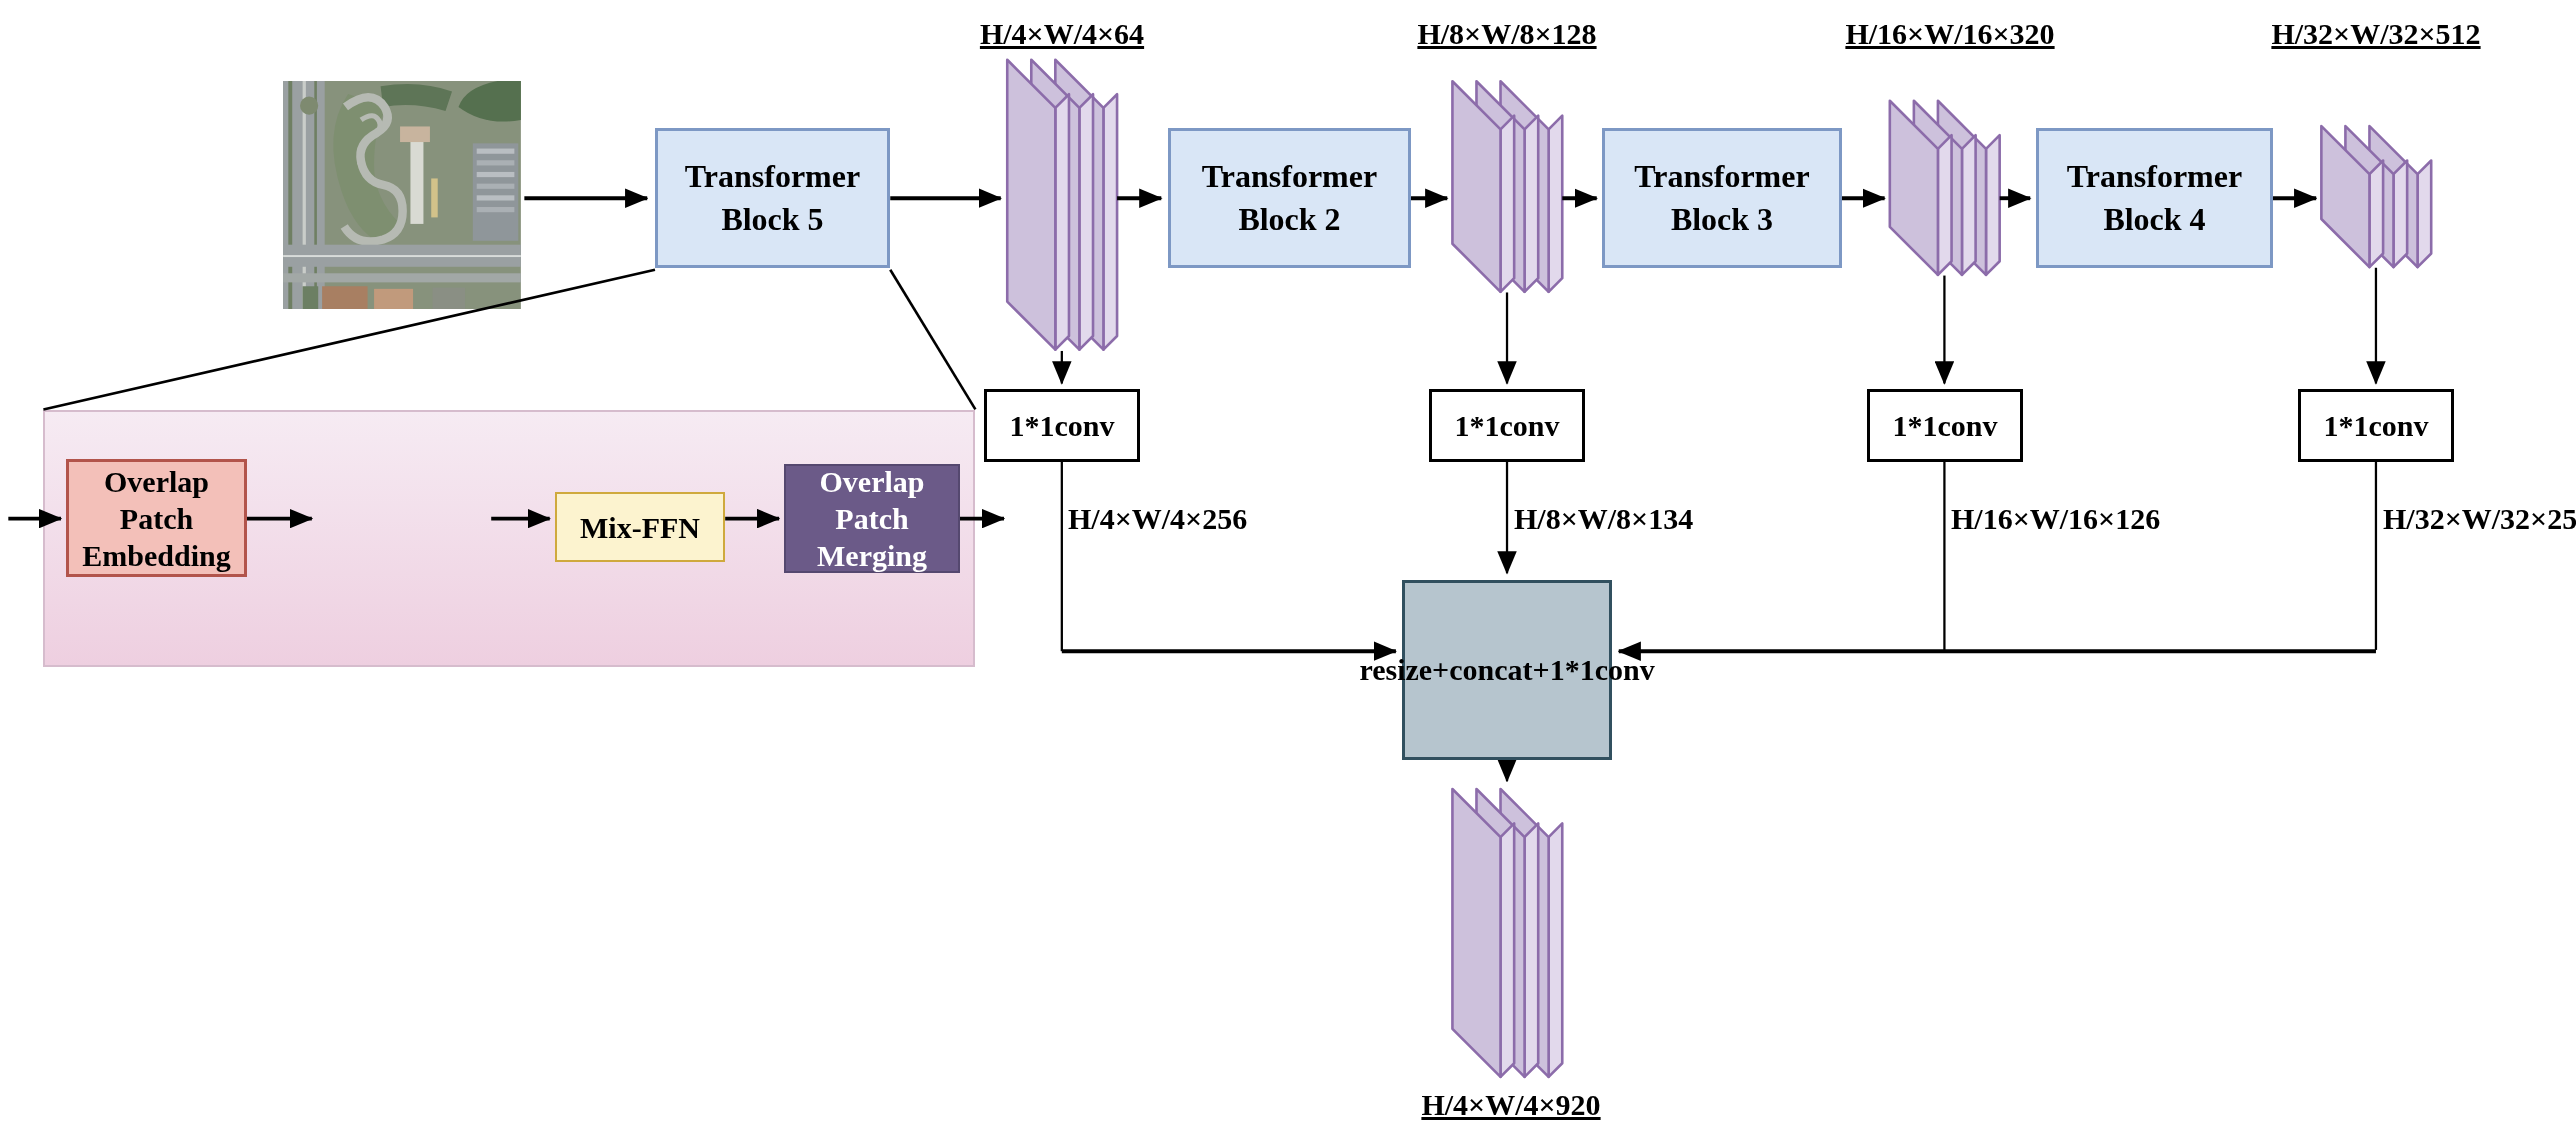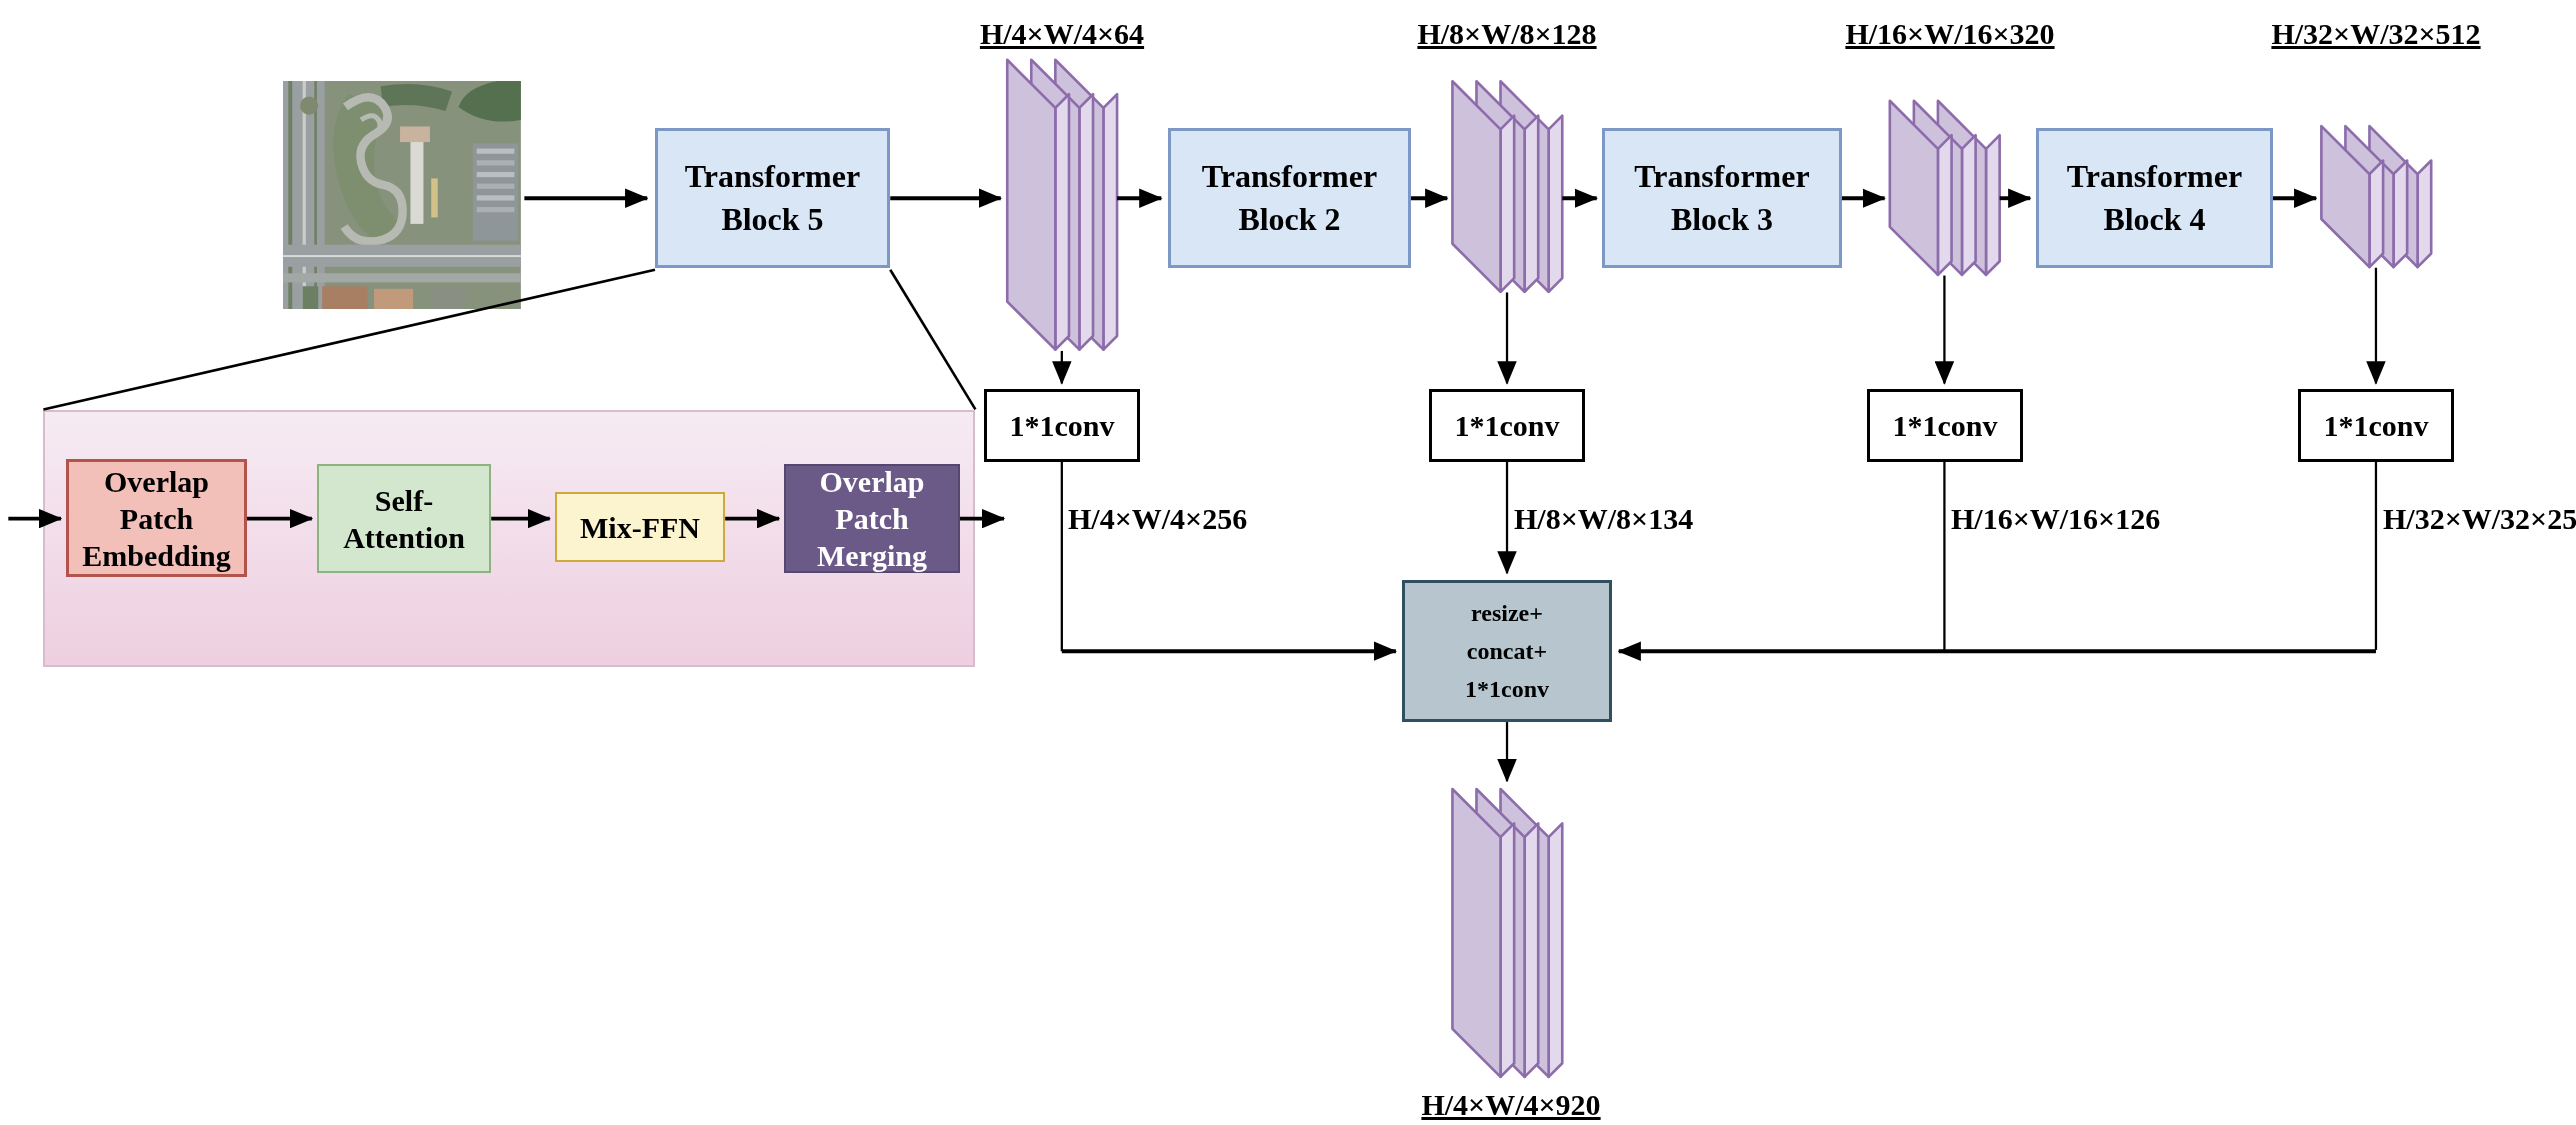--- a/index.html
+++ b/index.html
@@ -16,24 +16,24 @@
       border:3.3px solid var(--transformer_border);display:flex;flex-direction:column;
       align-items:center;justify-content:center;font-weight:700;font-size:32px;line-height:43px;
       z-index:3;text-align:center;}
 
   
   .conv{position:absolute;top:389px;width:156px;height:73px;background:#ffffff;
         border:3.9px solid #000;display:flex;align-items:center;justify-content:center;
         font-weight:700;font-size:30px;z-index:3;}
 
   
-  .fuse{position:absolute;left:1402px;top:580px;width:210px;height:142px;
+  .fuse{position:absolute;left:1402px;top:580px;width:210px;height:180px;
         background:var(--fuse_fill);border:3.3px solid var(--fuse_border);
-        display:flex;flex-direction:column;align-items:center;justify-content:center;
-        font-weight:700;font-size:24px;line-height:38px;z-index:3;}
+        display:flex;flex-direction:row;align-items:center;justify-content:center;
+        font-weight:700;font-size:30px;line-height:38px;z-index:3;}
 
   
   .panel{position:absolute;left:43px;top:410px;width:932px;height:257px;
          background:linear-gradient(180deg,var(--panel_top) 0%,var(--panel_bottom) 100%);
          border:2px solid #d6bccd;z-index:1;}
   .detail{position:absolute;display:flex;flex-direction:column;align-items:center;
           justify-content:center;font-weight:700;font-size:30px;line-height:37px;z-index:3;}
   .ope{left:66px;top:459px;width:181px;height:118px;background:var(--ope_fill);border:3.3px solid var(--ope_border);}
   .sa {left:317px;top:464px;width:174px;height:109px;background:var(--sa_fill);border:2.6px solid var(--sa_border);}
   .mix{left:555px;top:492px;width:170px;height:70px;background:var(--mix_fill);border:2.6px solid var(--mix_border);}
@@ -180,24 +180,20 @@
   <div class="tb" style="left:2036px;width:237px">
     <span>Transformer</span>
     <span>Block 4</span>
   </div>
 
   <div class="detail ope">
     <span>Overlap</span>
     <span>Patch</span>
     <span>Embedding</span>
   </div>
-  <div class="detail sa">
-    <span>Self-</span>
-    <span>Attention</span>
-  </div>
   <div class="detail mix">
     <span>Mix-FFN</span>
   </div>
   <div class="detail opm">
     <span>Overlap</span>
     <span>Patch</span>
     <span>Merging</span>
   </div>
 
   <div class="conv" style="left:984px">

